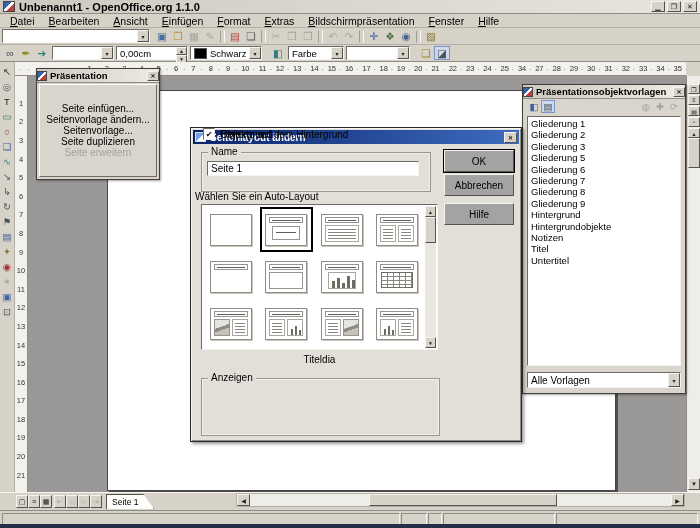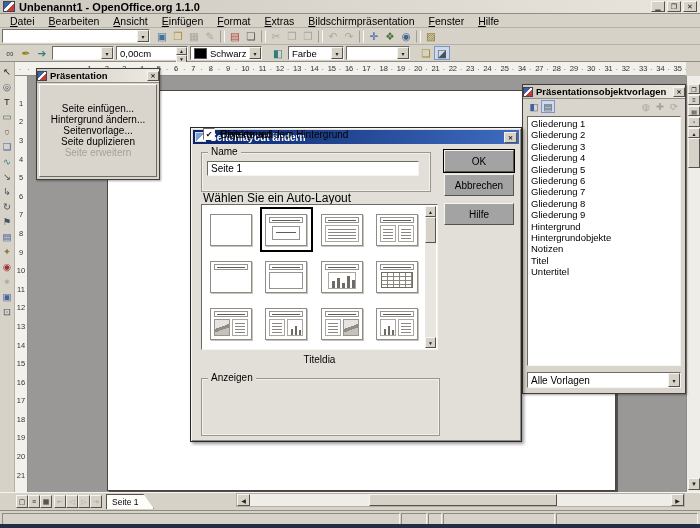--- a/index.html
+++ b/index.html
@@ -64,21 +64,21 @@
   .pal-item.disabled{color:#a5a19a}
   
   #dialog{left:190px;top:127px;width:330px;height:313px;background:#e2dfd8;border:1px solid #2c2a28;box-shadow:inset 1px 1px 0 #f6f4f0,inset -1px -1px 0 #8f8b85,2px 2px 3px rgba(0,0,0,.4);z-index:30}
   #dlg-title{position:absolute;left:2px;top:2px;right:2px;height:14px;background:linear-gradient(90deg,#0a246a,#3e6cc0);color:#fff;display:flex;align-items:center;padding:0 2px;font-weight:bold;font-size:10px}
   #dlg-title .dicon{width:9px;height:8px;background:linear-gradient(135deg,#7ba0e0 50%,#fff 50%);border:1px solid #dcdcdc;margin-right:4px}
   #dlg-title .xbtn{margin-left:auto;width:13px;height:11px;font-size:6px}
   .group{position:absolute;border:1px solid #9a968e;box-shadow:inset 0 0 0 1px #f2f0ea}
   .group>.glabel{position:absolute;top:-7px;left:6px;background:#e2dfd8;padding:0 3px;font-size:10px;line-height:12px}
   #name-group{left:10px;top:24px;width:228px;height:38px}
   #name-input{position:absolute;left:16px;top:33px;width:212px;height:15px;border-top:1px solid #6e6a64;border-left:1px solid #6e6a64;border-right:1px solid #f6f4f0;border-bottom:1px solid #f6f4f0;background:#fff;font-family:"Liberation Sans",sans-serif;font-size:10px;padding:0 3px;box-sizing:border-box}
-  #choose-label{position:absolute;left:12px;top:63px;font-size:12px}
+  #choose-label{position:absolute;left:4px;top:63px;font-size:10px}
   #layout-box{position:absolute;left:10px;top:76px;width:237px;height:146px;box-sizing:border-box}
   #layout-grid{position:absolute;left:1px;top:1px;right:12px;bottom:1px;display:grid;grid-template-columns:repeat(4,1fr);grid-template-rows:repeat(3,1fr);background:#fff}
   .layout-thumb{display:flex;align-items:center;justify-content:center;box-sizing:border-box}
   .layout-thumb.selected{outline:2px solid #000;outline-offset:-3px}
   .mini{position:relative;width:40px;height:30px;background:#fff;border:1px solid #8f8b85;box-shadow:1px 1px 0 #c8c4bc}
   .p{position:absolute;box-sizing:border-box}
   .p.title{left:3px;right:3px;top:2px;height:6px;border:1px solid #979390}
   .p.title::after{content:"";position:absolute;left:2px;right:2px;top:2px;border-top:1px solid #5e5c58}
   .p.subtitle{left:6px;right:6px;top:11px;bottom:5px;border:1px solid #979390}
   .p.subtitle::after{content:"";position:absolute;left:3px;right:3px;top:45%;border-top:1px solid #5e5c58}
@@ -409,21 +409,21 @@
 
 <div id="palette" class="abs float-win">
   <div class="float-title">
     <span class="appicon"></span>
     <span>Präsentation</span>
     <span class="xbtn btn3d">✕</span>
   </div>
   <div class="body">
 
   <span class="pal-item">Seite einfügen...</span>
-      <span class="pal-item">Hintergrund ändern...</span>
+      <span class="pal-item">Seitenvorlage ändern...</span>
       <span class="pal-item">Seitenvorlage...</span>
       <span class="pal-item">Seite duplizieren</span>
       <span class="pal-item disabled">Seite erweitern</span>
     </div>
 </div>
 
 <div id="dialog" class="abs">
   <div id="dlg-title">
     <span class="dicon"></span>
     <span>Seitenlayout ändern</span>
@@ -575,21 +575,20 @@
         <span class="tbi disabled">
           <span>⟳</span>
         </span>
       </span>
   </div>
   <div id="style-list" class="sunken">
 
   <div class="style-item">Gliederung 1</div>
       <div class="style-item">Gliederung 2</div>
       <div class="style-item">Gliederung 3</div>
-      <div class="style-item">Gliederung 4</div>
       <div class="style-item">Gliederung 5</div>
       <div class="style-item">Gliederung 6</div>
       <div class="style-item">Gliederung 7</div>
       <div class="style-item">Gliederung 8</div>
       <div class="style-item">Gliederung 9</div>
       <div class="style-item">Hintergrund</div>
       <div class="style-item">Hintergrundobjekte</div>
       <div class="style-item">Notizen</div>
       <div class="style-item">Titel</div>
       <div class="style-item">Untertitel</div>

